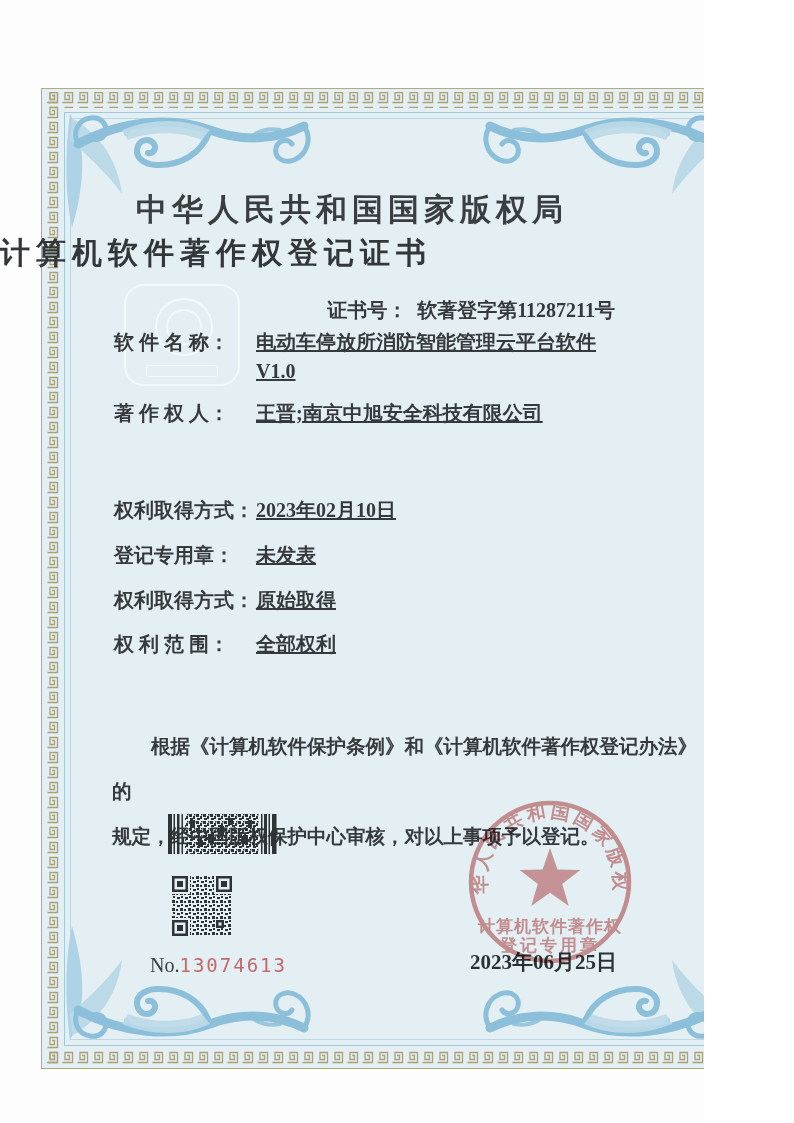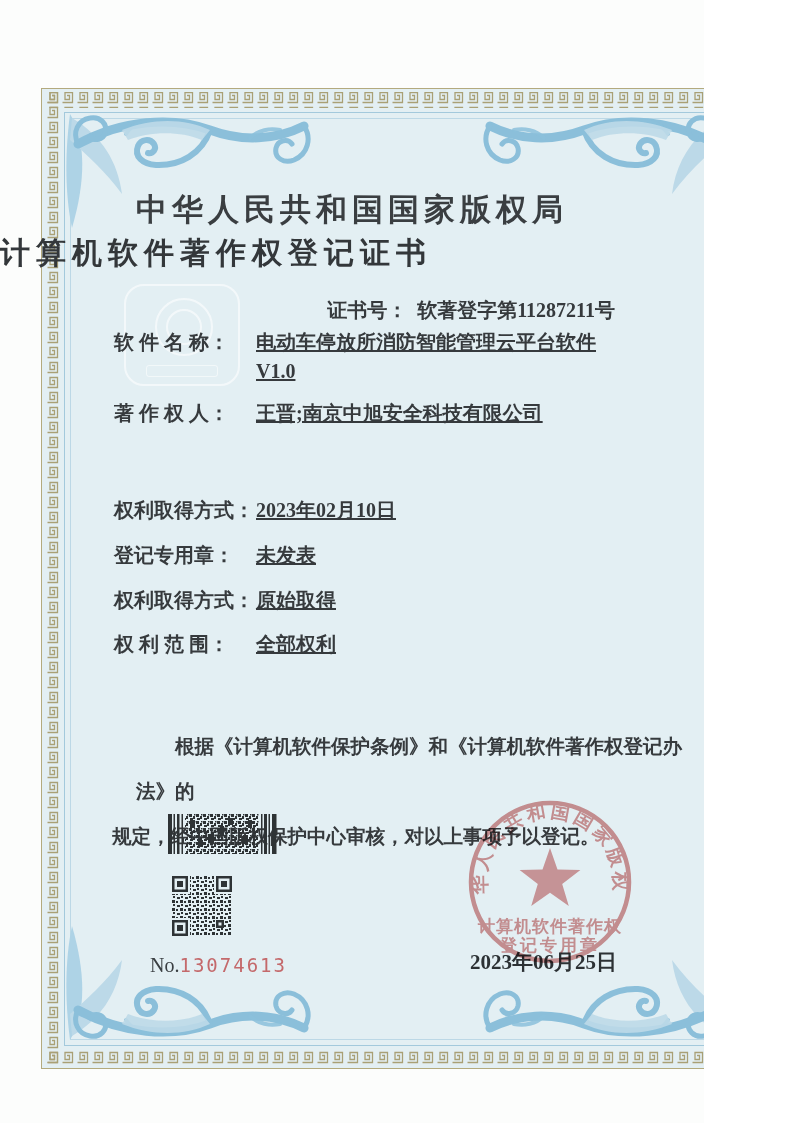--- a/index.html
+++ b/index.html
@@ -24,21 +24,21 @@
   .authority{position:absolute;left:0;right:0;top:189px;text-align:center;
              font-size:31px;font-weight:700;letter-spacing:5px;color:#3a3e41;}
   .cert-title{position:absolute;left:0;right:0;top:233px;text-align:left;
               font-size:30px;font-weight:700;letter-spacing:6px;color:#33373a;}
   .cert-no{position:absolute;right:89px;top:297px;font-size:20px;font-weight:700;}
   .cert-no .val{margin-left:10px;}
   .field{position:absolute;left:114px;font-size:20px;font-weight:700;white-space:nowrap;text-decoration:underline;}
   .field .lbl{display:inline-block;width:142px;}
   .statement{position:absolute;left:112px;top:724px;width:592px;font-size:19.5px;
              font-weight:700;line-height:45px;color:#363a3d;}
-  .statement .l1{display:block;text-indent:39px;margin-left:24px;}
+  .statement .l1{display:block;text-indent:39px;}
   .statement .l2{display:block;}
   .barcode{position:absolute;left:168px;top:814px;width:110px;height:40px;}
   .qr{position:absolute;left:172px;top:876px;width:60px;height:60px;}
   .serial{position:absolute;left:150px;top:954px;font-size:20px;color:#3a3f42;white-space:nowrap;}
   .serial .num{font-family:"DejaVu Sans Mono","Liberation Mono",monospace;
                font-size:19px;letter-spacing:2px;color:#c4696b;}
   .issue-date{position:absolute;left:470px;top:948px;font-size:21px;font-weight:700;color:#2c3134;}
   .seal{position:absolute;left:460px;top:792px;width:180px;height:180px;
         mix-blend-mode:multiply;opacity:.92;}
 </style>

